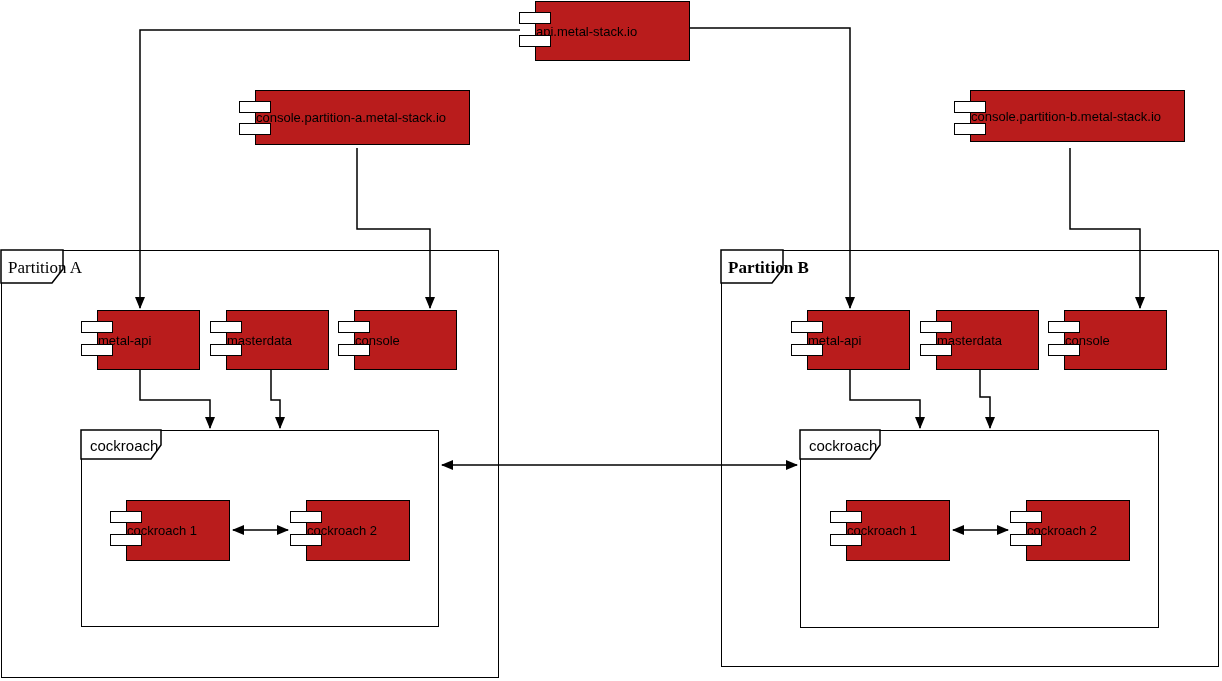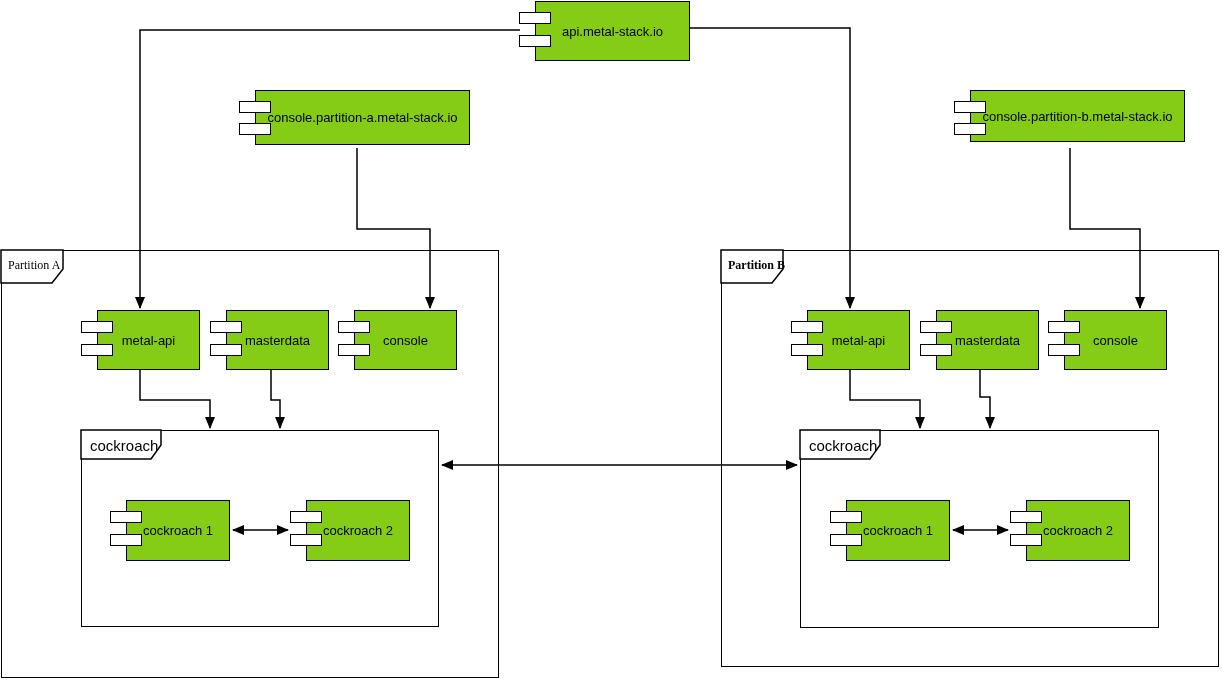--- a/index.html
+++ b/index.html
@@ -24,22 +24,22 @@
     z-index:1;
   }
   svg.wires{
     position:absolute;left:0;top:0;z-index:2;
     pointer-events:none;
   }
   svg.wires path, svg.wires polygon{pointer-events:auto;}
   .component{
     position:absolute;
     border:1.5px solid #000000;
-    background:#84cc16;
-    display:flex;align-items:center;justify-content:center;
+    background:#b91c1c;
+    display:flex;align-items:center;justify-content:flex-start;
     font-size:13px;
     z-index:3;
     box-sizing:border-box;
   }
   .component .label{white-space:nowrap;}
   .port{
     position:absolute;
     left:-17px;
     width:30px;height:10px;
     border:1.5px solid #000000;
@@ -48,21 +48,21 @@
   .port.p1{top:10px;}
   .port.p2{top:33px;}
   .tab-label{
     position:absolute;
     z-index:3;
     font-size:15px;
     white-space:nowrap;
   }
   .tab-label.serif{
     font-family:"Liberation Serif", serif;
-    font-size:12px;
+    font-size:17px;
   }
 </style>
 </head>
 <body>
 
 <div class="canvas">
 
   <div class="partition" style="left:1px;top:250px;width:496px;height:426px;"></div>
   <div class="partition" style="left:721px;top:250px;width:496px;height:415px;"></div>
 

